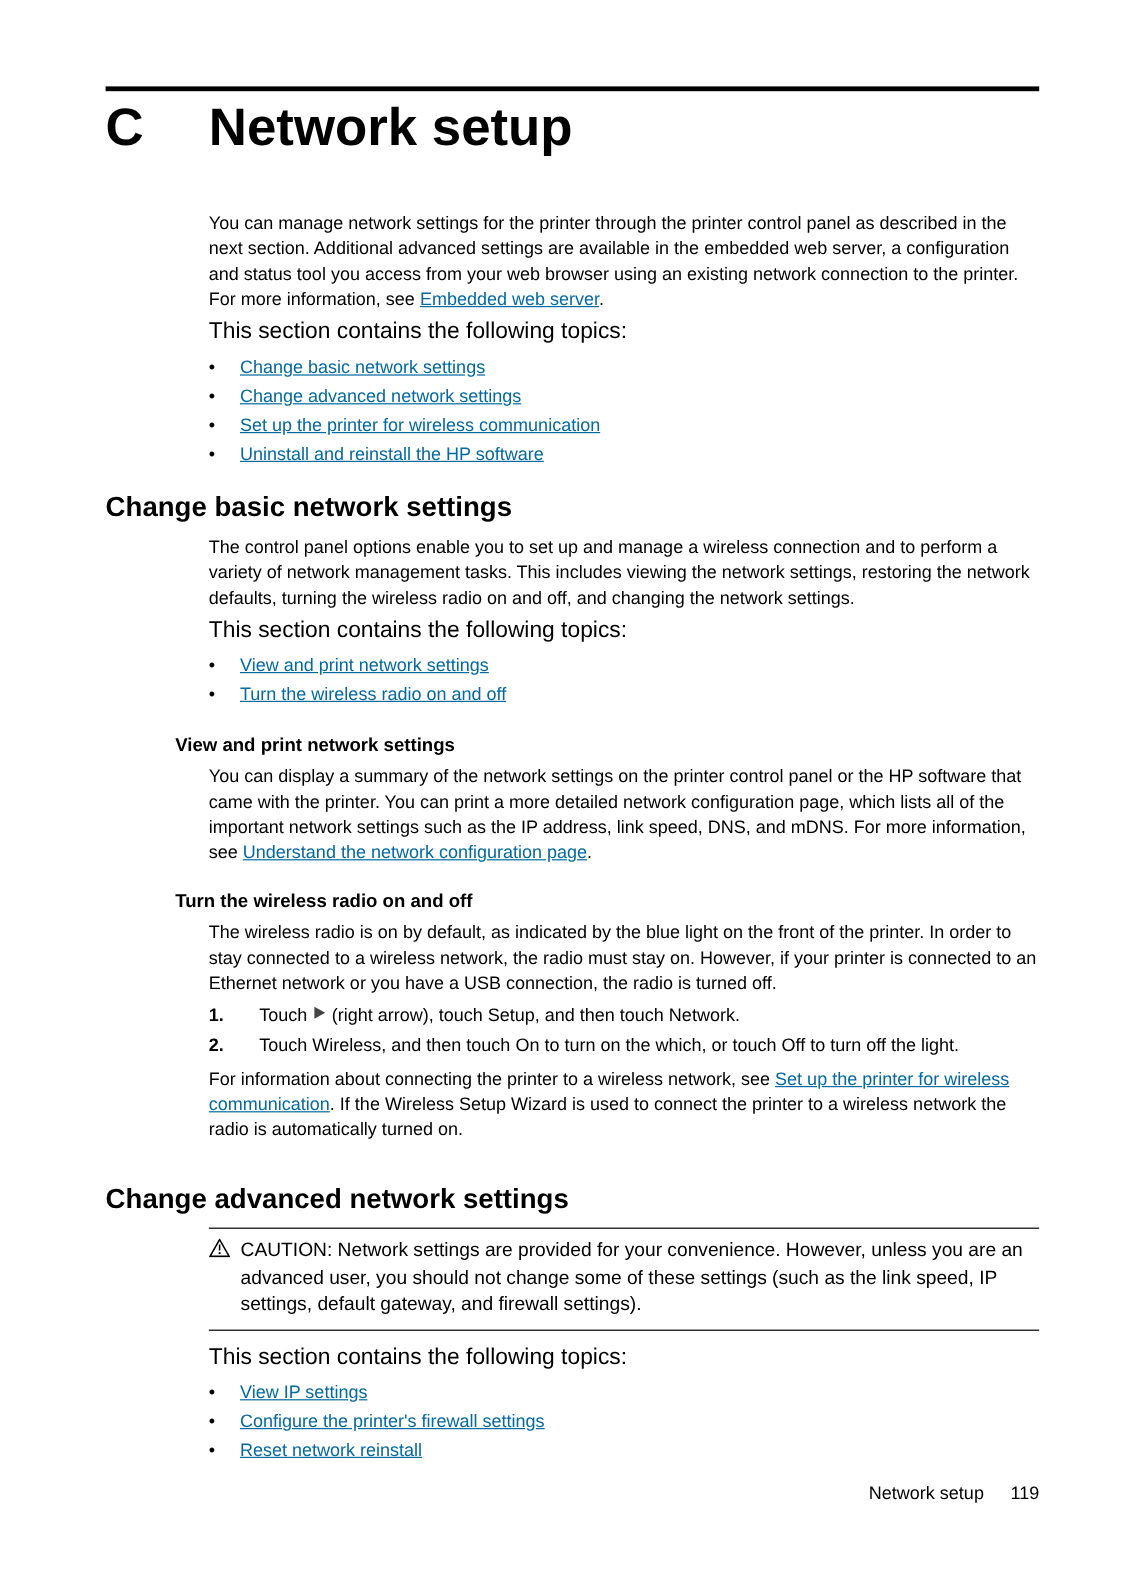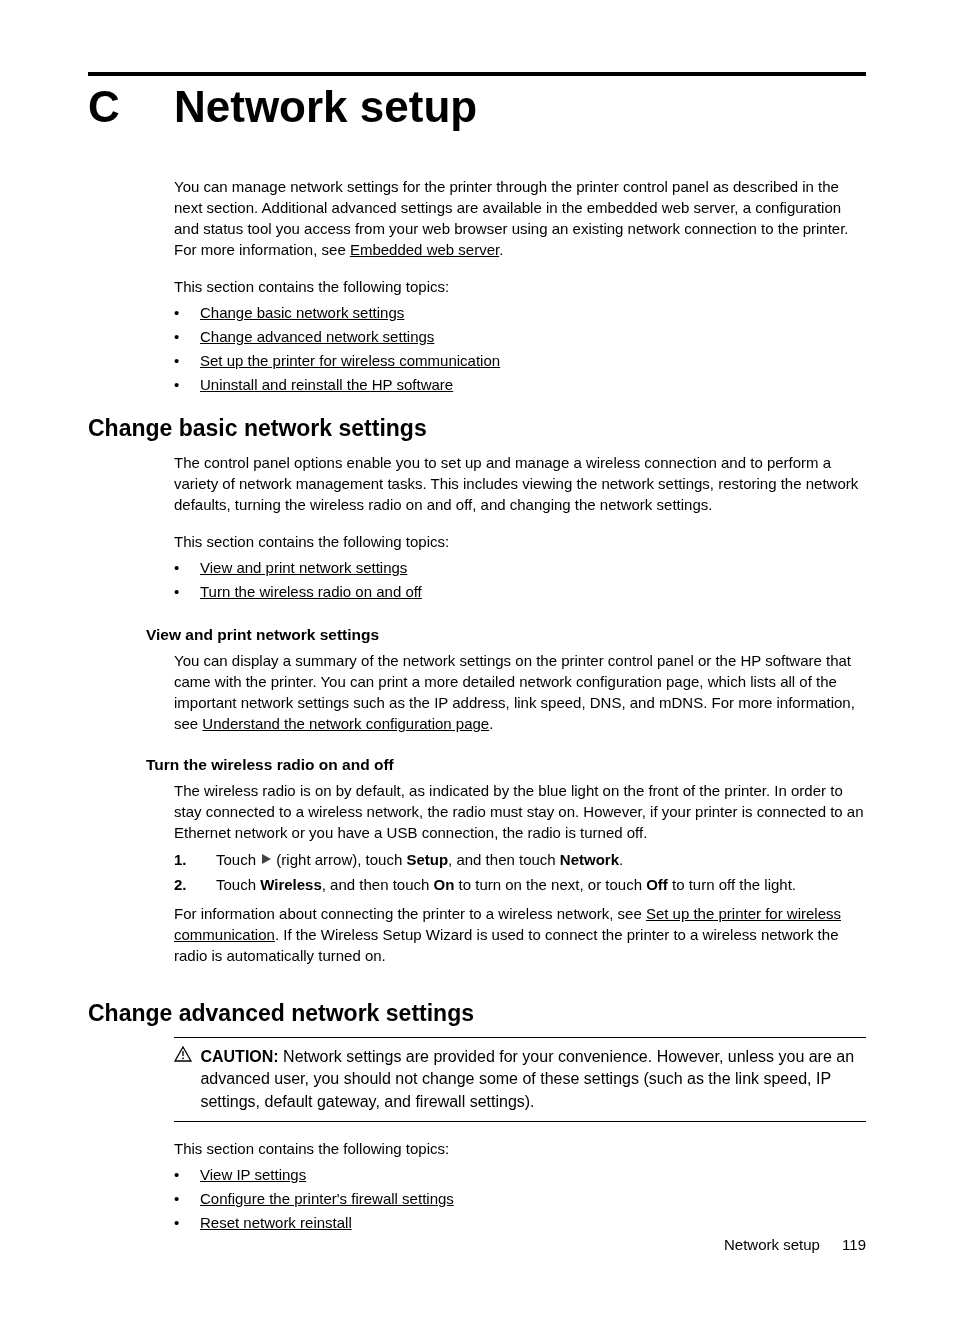--- a/index.html
+++ b/index.html
@@ -36,28 +36,28 @@
     }
     .content-indent-half {
       margin-left: 58px;
     }
     p.body {
       font-size: 15px;
       line-height: 1.4;
       margin-bottom: 4px;
     }
     p.body-spaced {
-      font-size: 15px;
+      font-size: 19px;
       line-height: 1.4;
-      margin-top: 16px;
+      margin-top: 4px;
       margin-bottom: 4px;
     }
     .underline-link {
       text-decoration: underline;
-      color: #000000;
+      color: #0369a1;
     }
     ul.bullets {
       list-style: none;
       padding-left: 26px;
       margin-top: 4px;
       margin-bottom: 18px;
     }
     ul.bullets li {
       font-size: 15px;
       line-height: 1.6;
@@ -124,21 +124,21 @@
     }
     .footer {
       position: absolute;
       bottom: 68px;
       right: 88px;
       font-size: 15px;
     }
     .footer .page-num {
       margin-left: 18px;
     }
-    strong { font-weight: bold; }
+    strong { font-weight: normal; }
   </style>
 </head>
 <body>
 
 <div class="top-rule"></div>
 
 <div class="chapter-header">
   <span class="chapter-letter">C</span>
   <span class="chapter-title">Network setup</span>
 </div>
@@ -182,21 +182,21 @@
   <p class="body">The wireless radio is on by default, as indicated by the blue light on the front of the printer. In order to stay connected to a wireless network, the radio must stay on. However, if your printer is connected to an Ethernet network or you have a USB connection, the radio is turned off.</p>
   <ol class="steps">
     <li>
       <span class="step-num">1.</span>
       <span>Touch </span><span class="right-arrow-icon"><svg width="12" height="12" viewBox="0 0 12 12">
             <polygon points="2,1 11,6 2,11" fill="#444"></polygon>
           </svg></span><span> (right arrow), touch </span><strong>Setup</strong><span>, and then touch </span><strong>Network</strong><span>.</span>
     </li>
     <li>
       <span class="step-num">2.</span>
-      <span>Touch </span><strong>Wireless</strong><span>, and then touch </span><strong>On</strong><span> to turn on the next, or touch </span><strong>Off</strong><span> to turn off the light.</span>
+      <span>Touch </span><strong>Wireless</strong><span>, and then touch </span><strong>On</strong><span> to turn on the which, or touch </span><strong>Off</strong><span> to turn off the light.</span>
     </li>
   </ol>
   <p class="body">
     <span>For information about connecting the printer to a wireless network, see </span><span class="underline-link">Set up the printer for wireless communication</span><span>. If the Wireless Setup Wizard is used to connect the printer to a wireless network the radio is automatically turned on.</span>
   </p>
 </div>
 
 <h2 class="section-heading" style="margin-top:34px;">Change advanced network settings</h2>
 <div class="content-indent">
   <div class="caution-box">

